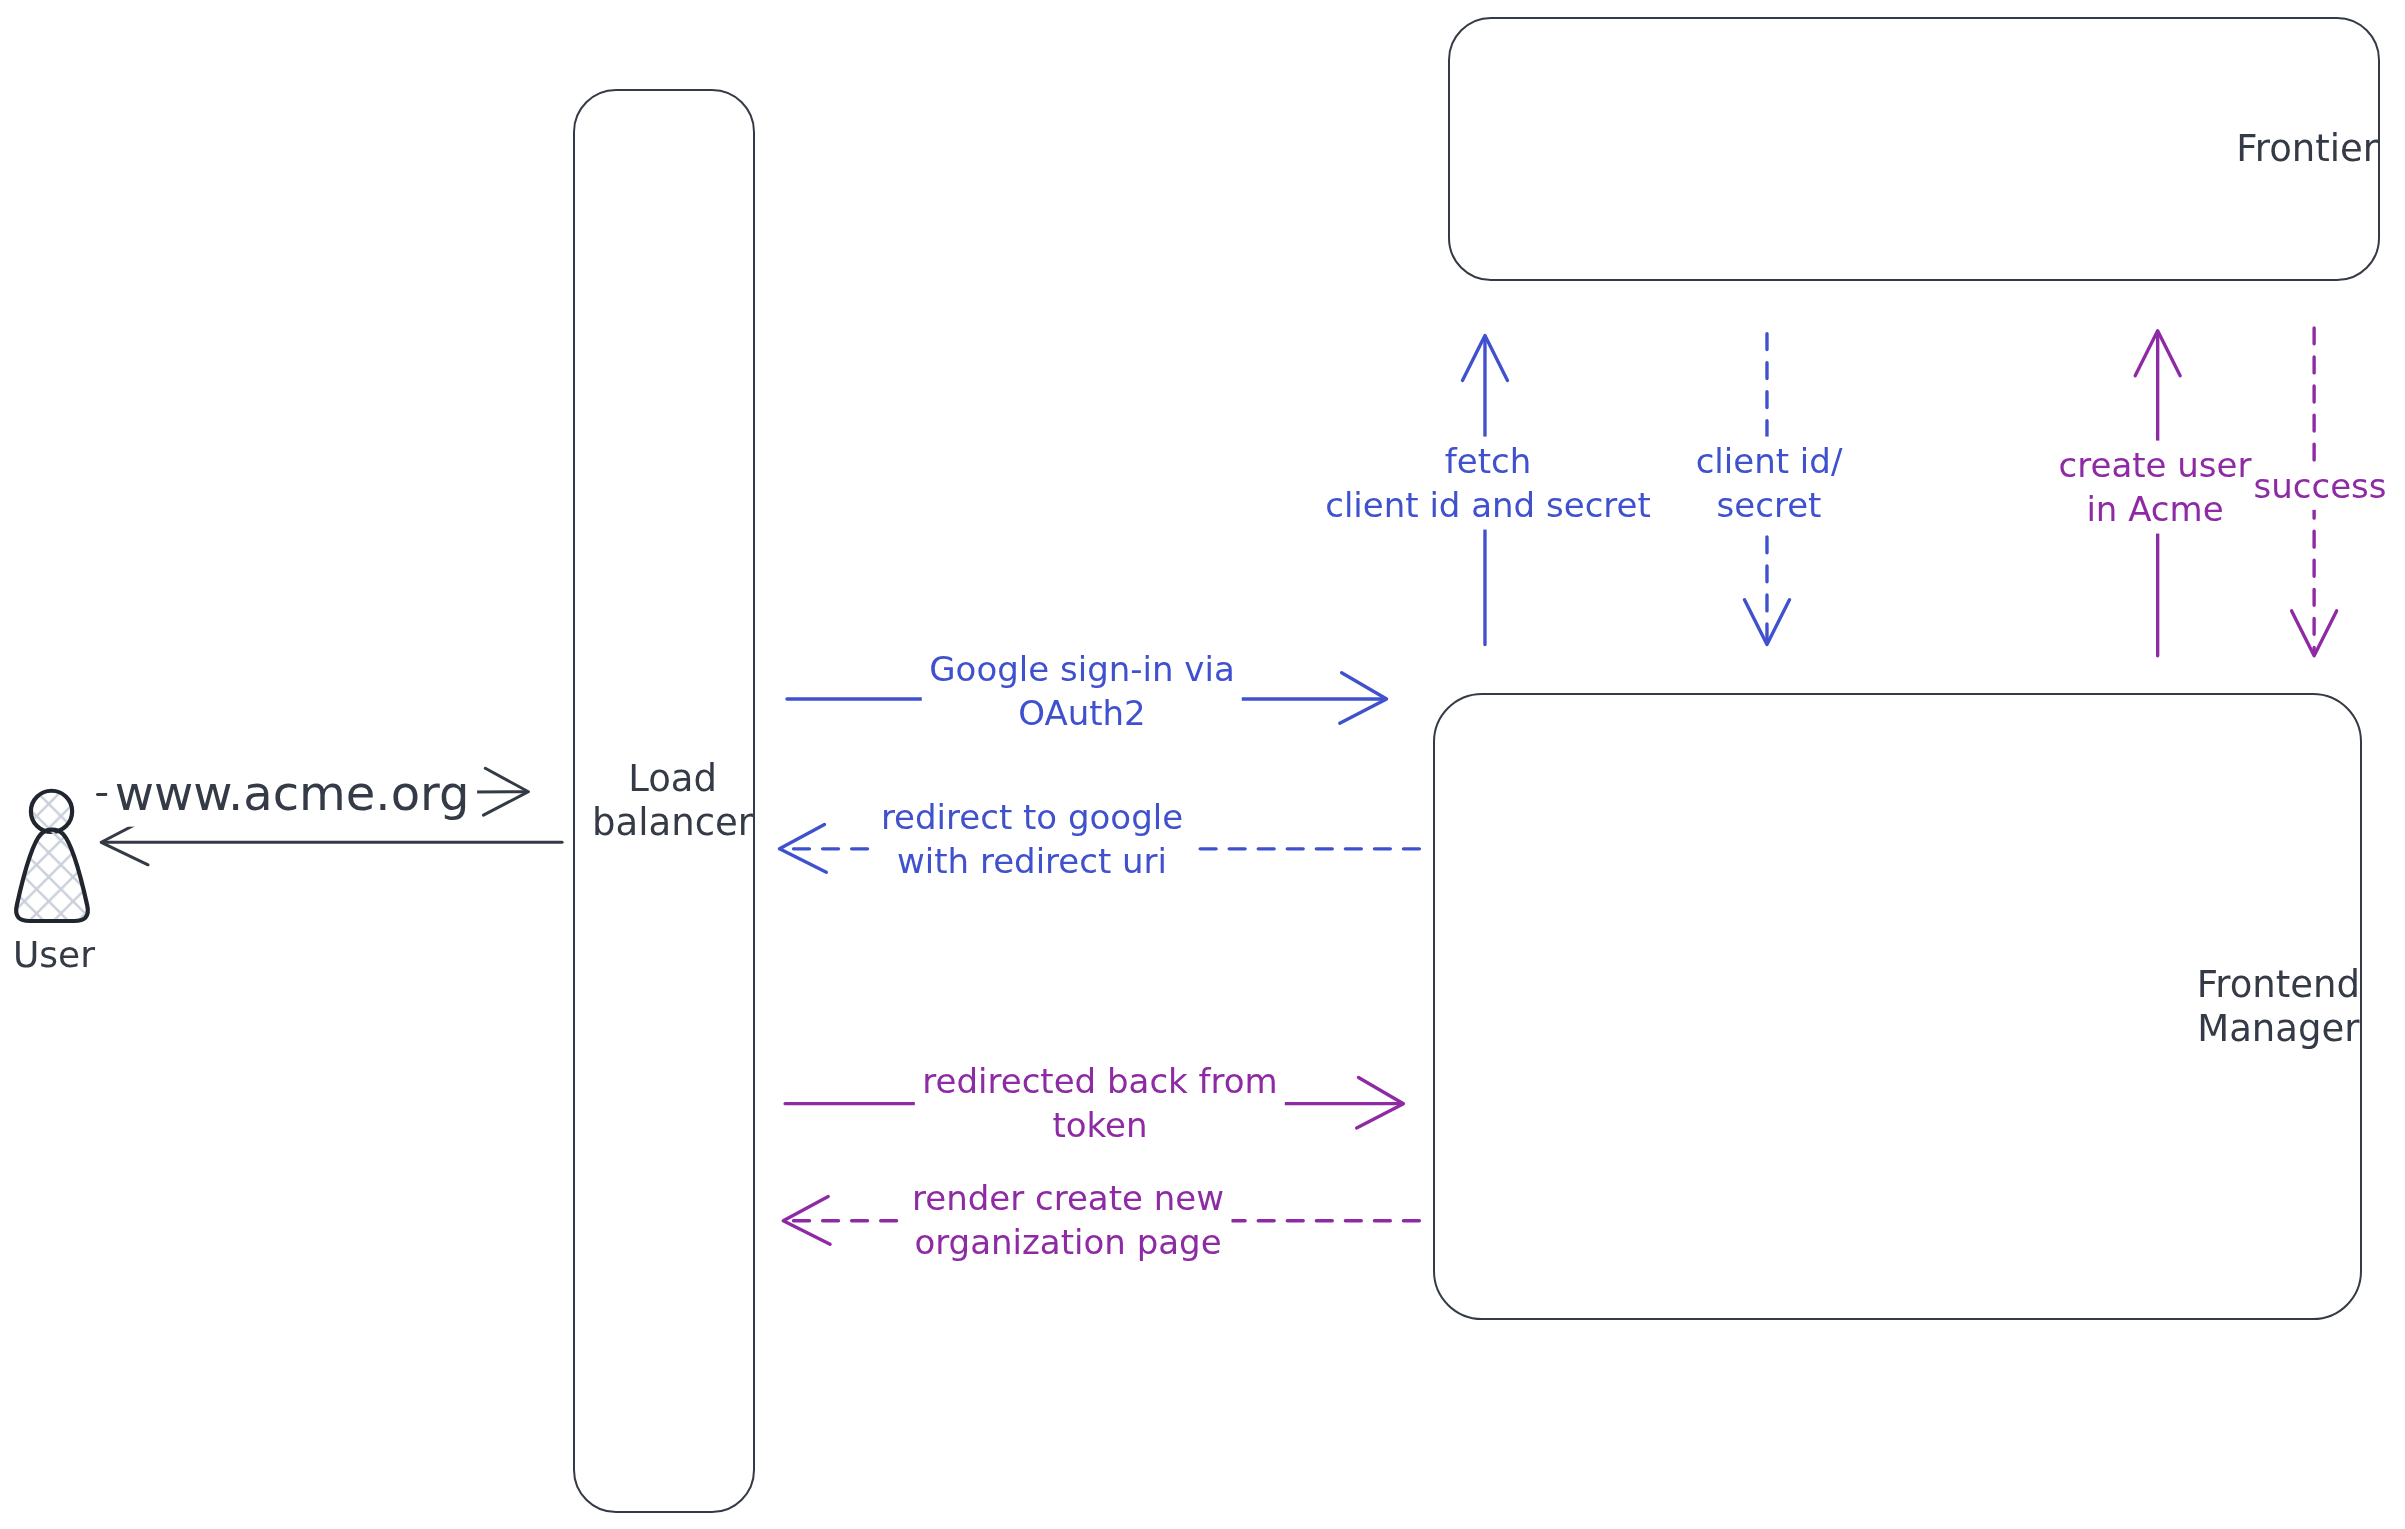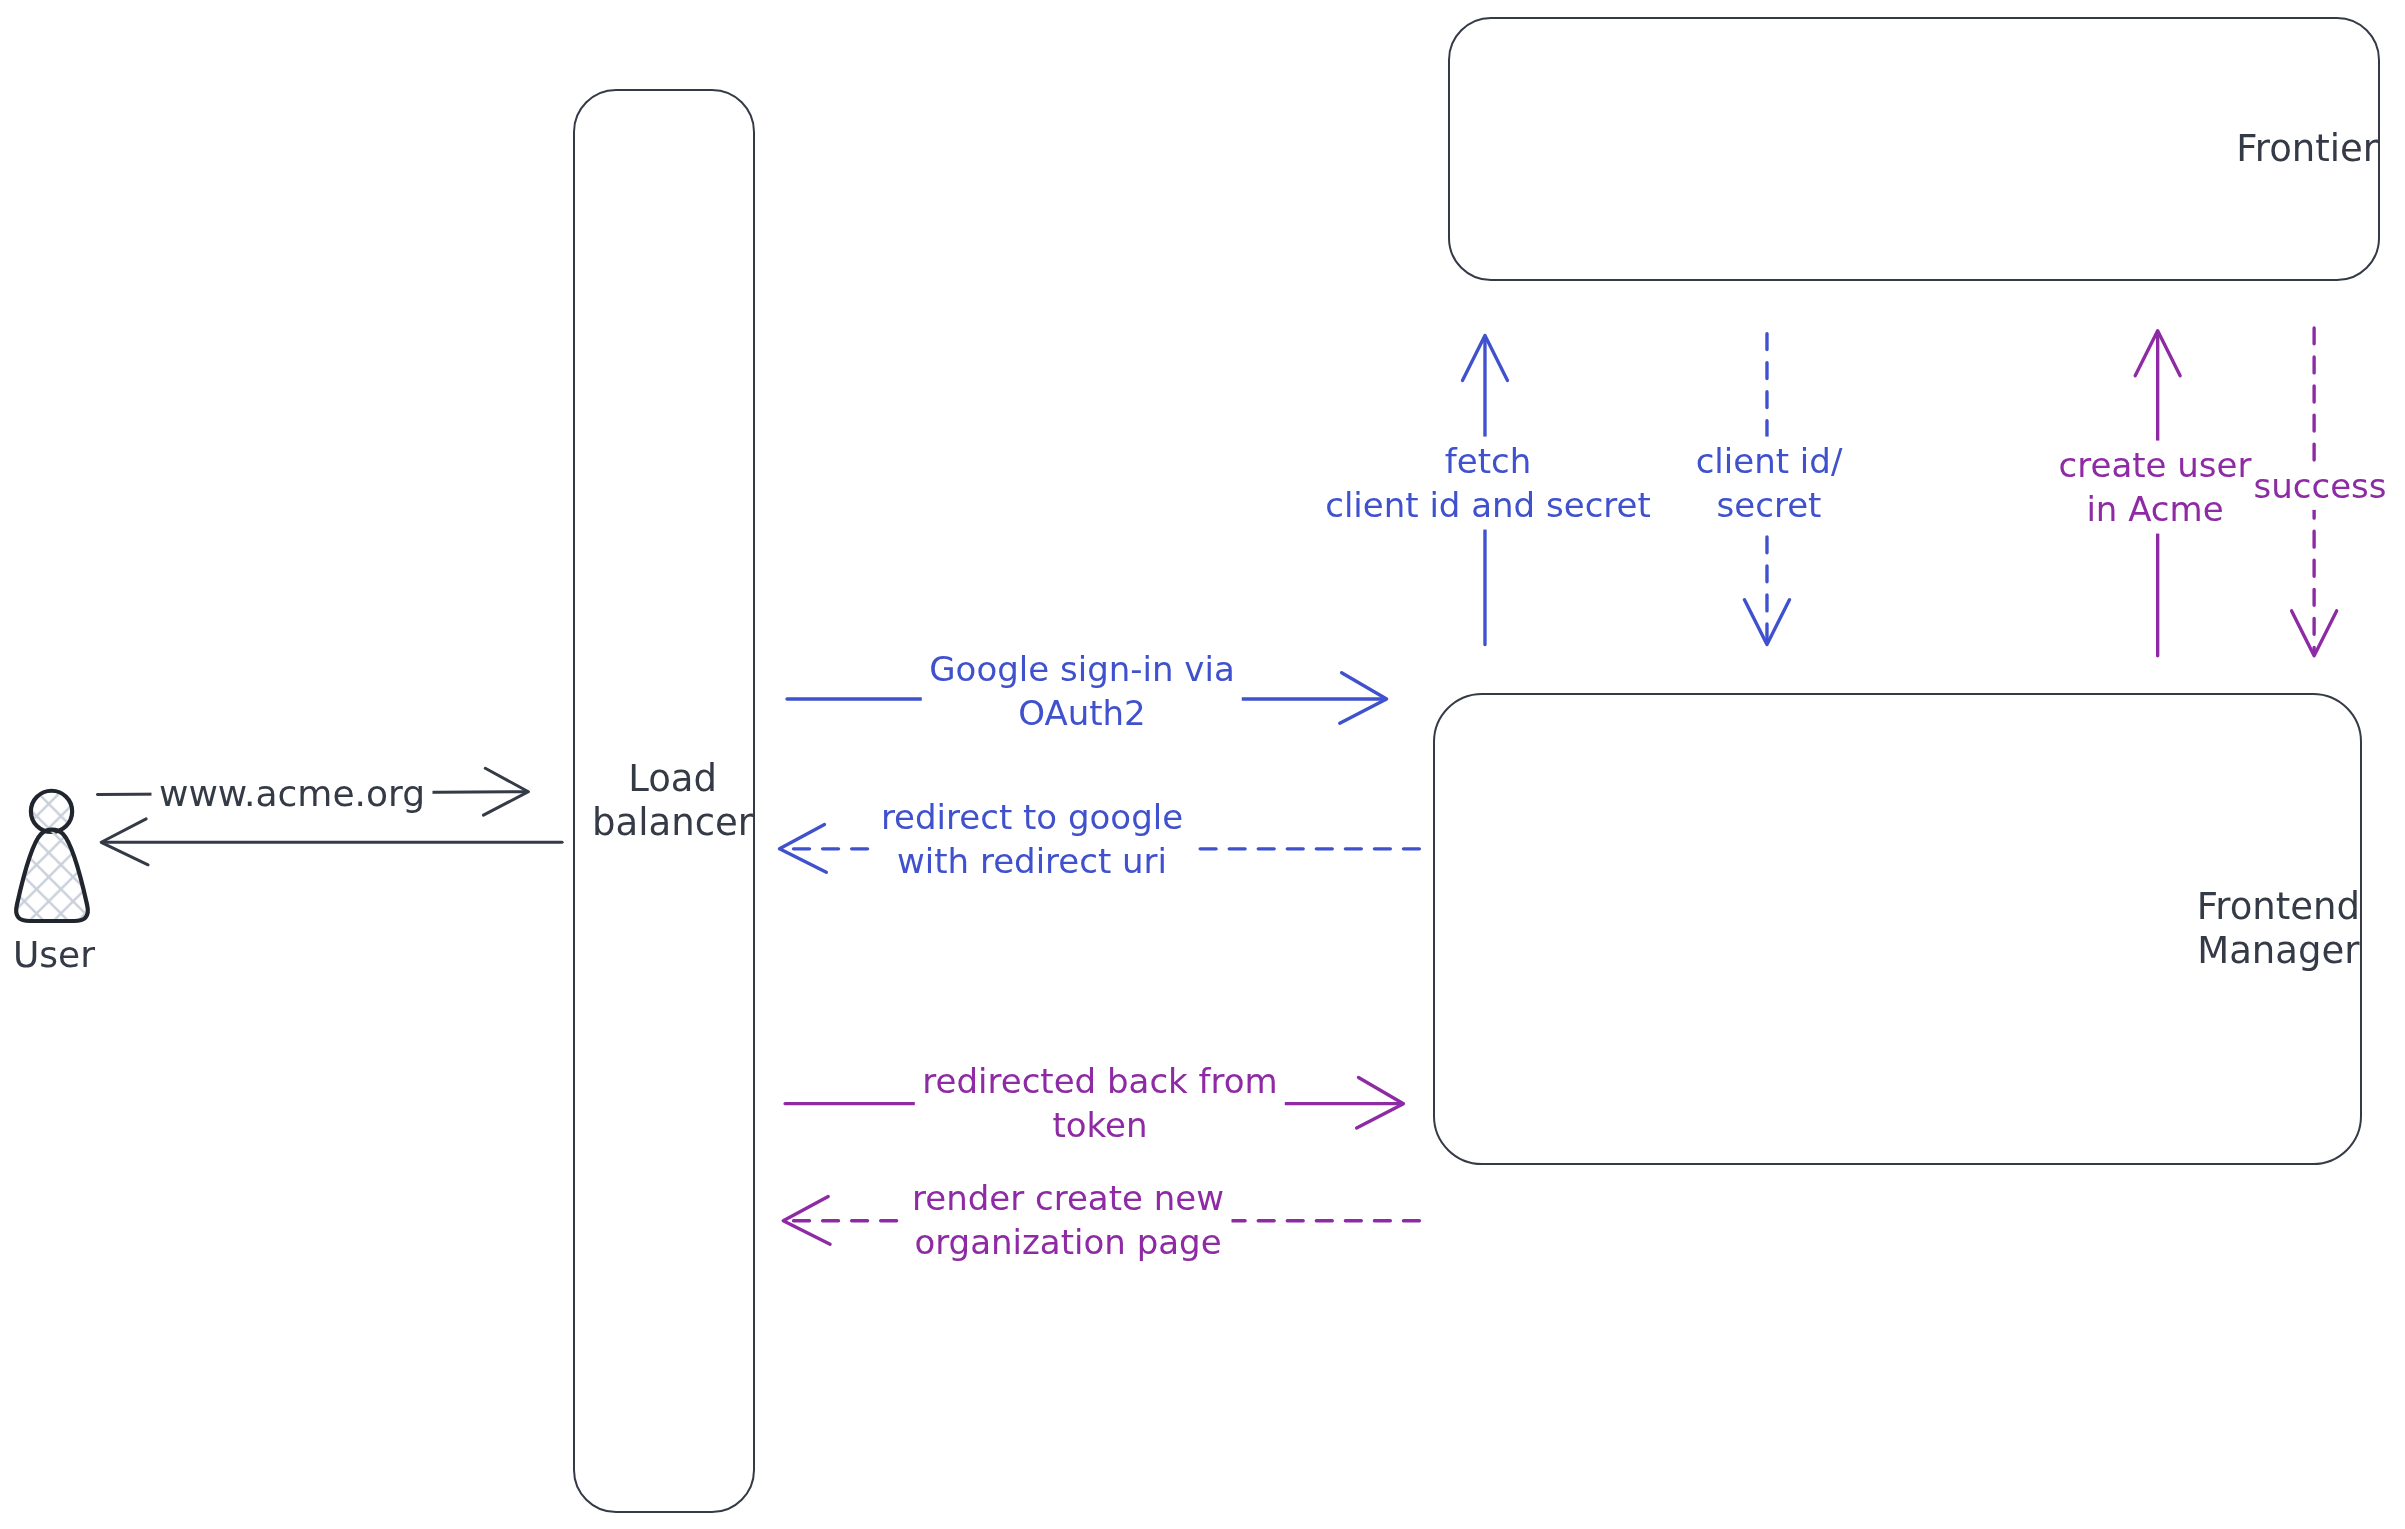--- a/index.html
+++ b/index.html
@@ -22,33 +22,33 @@
     position:absolute;
     background:#fff;
     border:2.8px solid var(--ink);
     display:flex;align-items:center;justify-content:flex-end;
     text-align:center;
     color:var(--ink);
     font-size:37px;line-height:1.18;
     box-sizing:border-box;
   }
   .node--frontier{left:1448px;top:17px;width:932px;height:264px;border-radius:43px;}
-  .node--frontend-manager{left:1433px;top:693px;width:929px;height:472px;border-radius:49px;}
+  .node--frontend-manager{left:1433px;top:693px;width:929px;height:627px;border-radius:49px;}
   .node--load-balancer{left:573px;top:89px;width:182px;height:1424px;border-radius:43px;}
   .flow-label{
     position:absolute;
     transform:translate(-50%,-50%);
     background:var(--bg);
     text-align:center;
     font-size:34px;
     line-height:1.31;
     padding:1.9px 7.5px;
     white-space:nowrap;
   }
-  .flow-label.dark{color:var(--ink);font-size:36px;}
+  .flow-label.dark{color:var(--ink);font-size:48px;}
   .flow-label.blue{color:var(--blue);}
   .flow-label.purple{color:var(--purple);}
   .actor-label{
     position:absolute;
     transform:translate(-50%,-50%);
     color:var(--ink);
     font-size:36px;
   }
 </style>
 </head>

